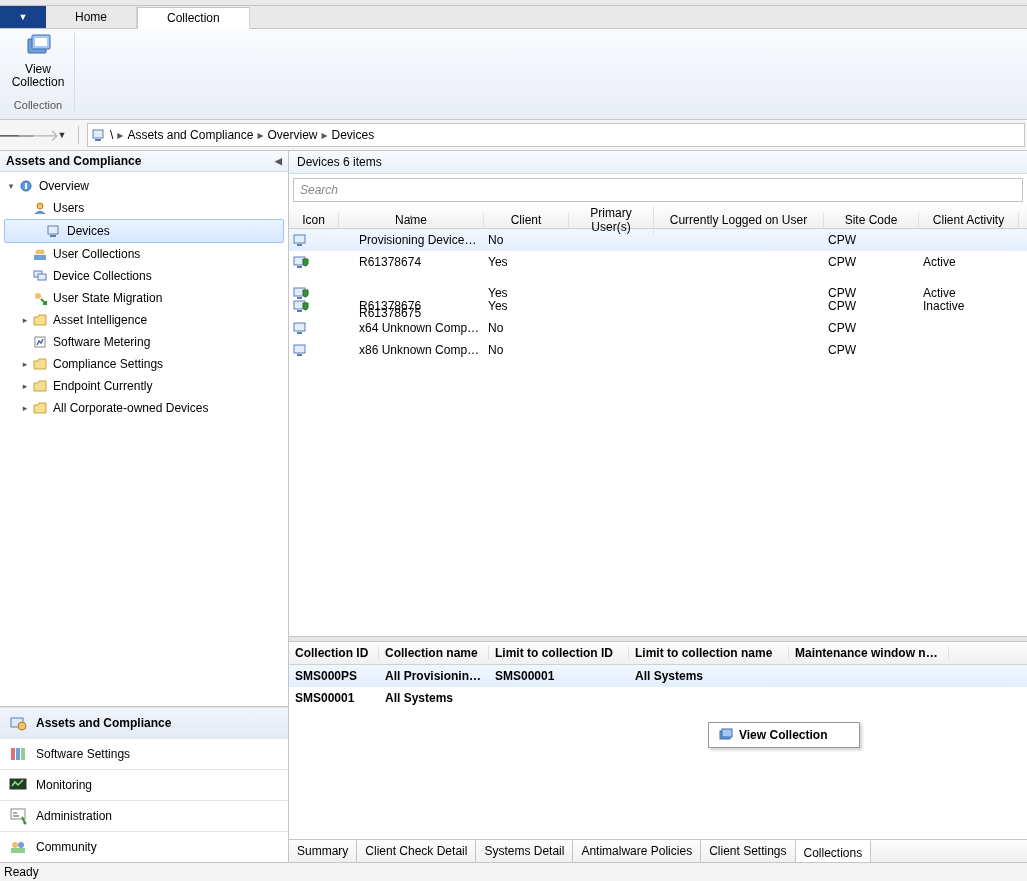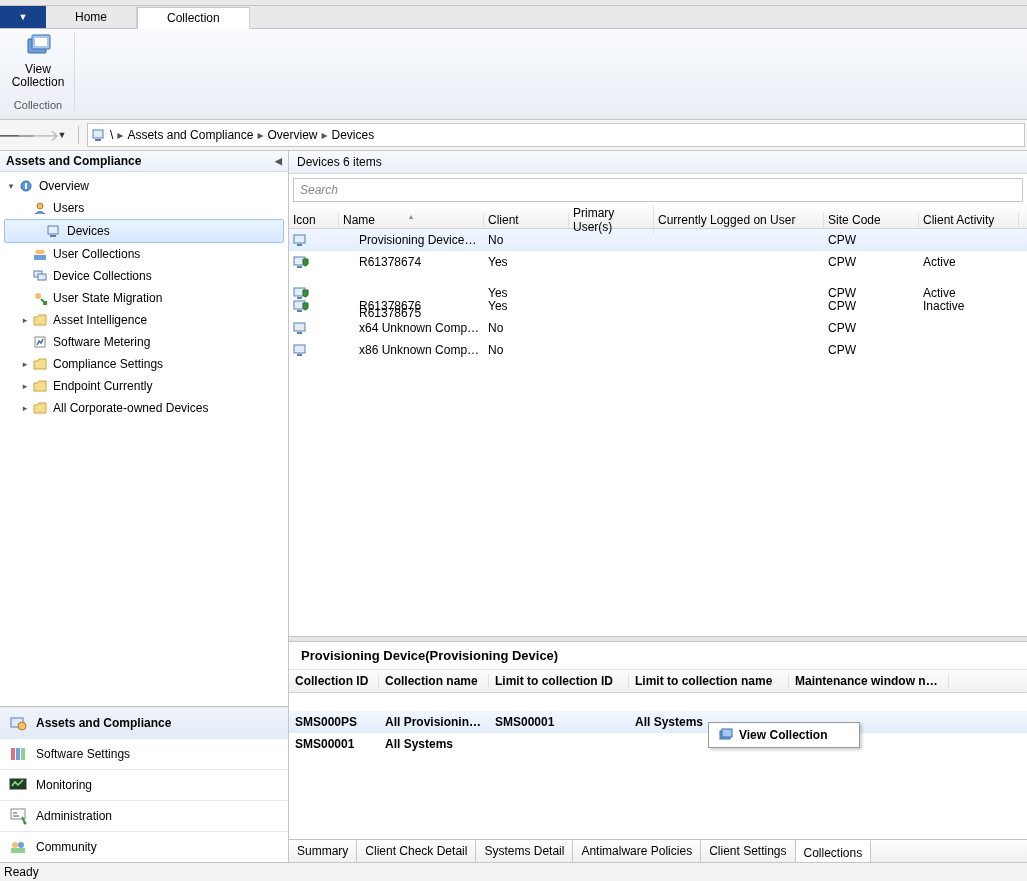--- a/index.html
+++ b/index.html
@@ -202,20 +202,21 @@
   .grid-head, .grid-row {
     display: grid;
     grid-template-columns: 50px 145px 85px 85px 170px 95px 100px;
     align-items: center;
     height: 22px;
     font-size: 12px;
   }
   .grid-head {
     background: linear-gradient(#fdfdfd,#f0f0f0);
     border-bottom: 1px solid #d0d0d0;
+    text-align: center;
   }
   .grid-head > div {
     padding: 0 4px;
     border-right: 1px solid #e0e0e0;
     position:relative;
     cursor:default;
   }
   .grid-head .sort::after{
     content:"▴"; font-size:8px; color:#888; position:absolute; top:-1px; left:50%; transform:translateX(-50%);
   }
@@ -604,30 +605,29 @@
             <div></div>
             <div></div>
             <div>CPW</div>
             <div></div>
           </div>
         </div>
     </div>
 
     <div class="splitter"></div>
 
-    <div class="detail-header">Provisioning Device(Provisioning Device)</div>
 
     <div class="grid2-head">
       <div>Collection ID</div>
       <div class="sort">Collection name</div>
       <div>Limit to collection ID</div>
       <div>Limit to collection name</div>
       <div>Maintenance window name</div>
     </div>
-    <div id="grid2body" style="flex:1;margin-top:18px;">
+    <div id="grid2body" style="flex:1;">
         <div class="grid2-row selected">
           <div>SMS000PS</div>
           <div>All Provisioning...</div>
           <div>SMS00001</div>
           <div>All Systems</div>
           <div></div>
         </div>
         <div class="grid2-row">
           <div>SMS00001</div>
           <div>All Systems</div>

